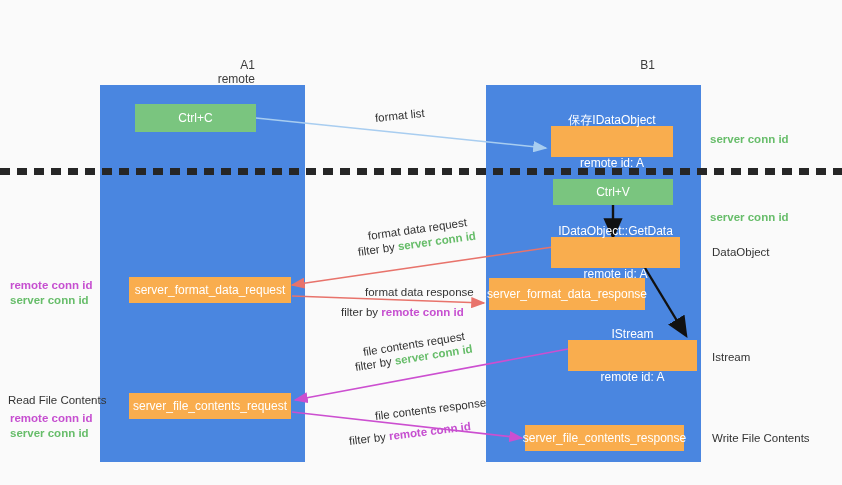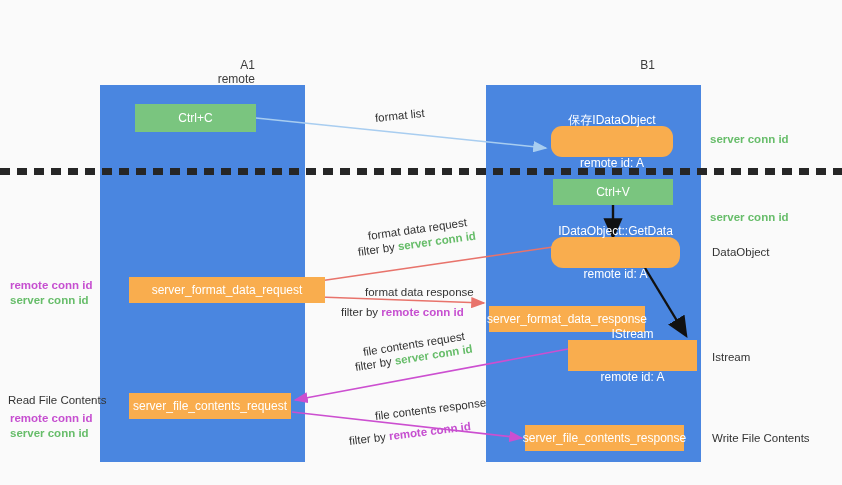--- a/index.html
+++ b/index.html
@@ -146,43 +146,43 @@
 
     <line x1="292" y1="412" x2="522" y2="438" stroke="#cc4fd0" stroke-width="1.6" marker-end="url(#ah-mag)"></line>
   </svg>
 
   <div class="dash"></div>
 
   <div class="box green" style="left:135px; top:104px; width:121px; height:28px;">
     <span>Ctrl+C</span>
   </div>
 
-  <div class="box orange" style="left:129px; top:277px; width:196px; height:26px;">
+  <div class="box orange" style="left:129px; top:277px; width:162px; height:26px;">
     <span>server_format_data_request</span>
   </div>
 
   <div class="box orange" style="left:129px; top:393px; width:162px; height:26px;">
     <span>server_file_contents_request</span>
   </div>
 
-  <div class="box orange" style="left:551px; top:126px; width:122px; height:31px;border-radius:11px;">
+  <div class="box orange" style="left:551px; top:126px; width:122px; height:31px;">
     <span>保存IDataObject</span>
     <span class="l2">remote id: A</span>
   </div>
 
   <div class="box green" style="left:553px; top:179px; width:120px; height:26px;">
     <span>Ctrl+V</span>
   </div>
 
-  <div class="box orange" style="left:551px; top:237px; width:129px; height:31px;border-radius:12px;">
+  <div class="box orange" style="left:551px; top:237px; width:129px; height:31px;">
     <span>IDataObject::GetData</span>
     <span class="l2">remote id: A</span>
   </div>
 
-  <div class="box orange" style="left:489px; top:306px; width:156px; height:26px;">
+  <div class="box orange" style="left:489px; top:278px; width:156px; height:32px;">
     <span>server_format_data_response</span>
   </div>
 
   <div class="box orange" style="left:568px; top:340px; width:129px; height:31px;">
     <span>IStream</span>
     <span class="l2">remote id: A</span>
   </div>
 
   <div class="box orange" style="left:525px; top:425px; width:159px; height:26px;">
     <span>server_file_contents_response</span>

